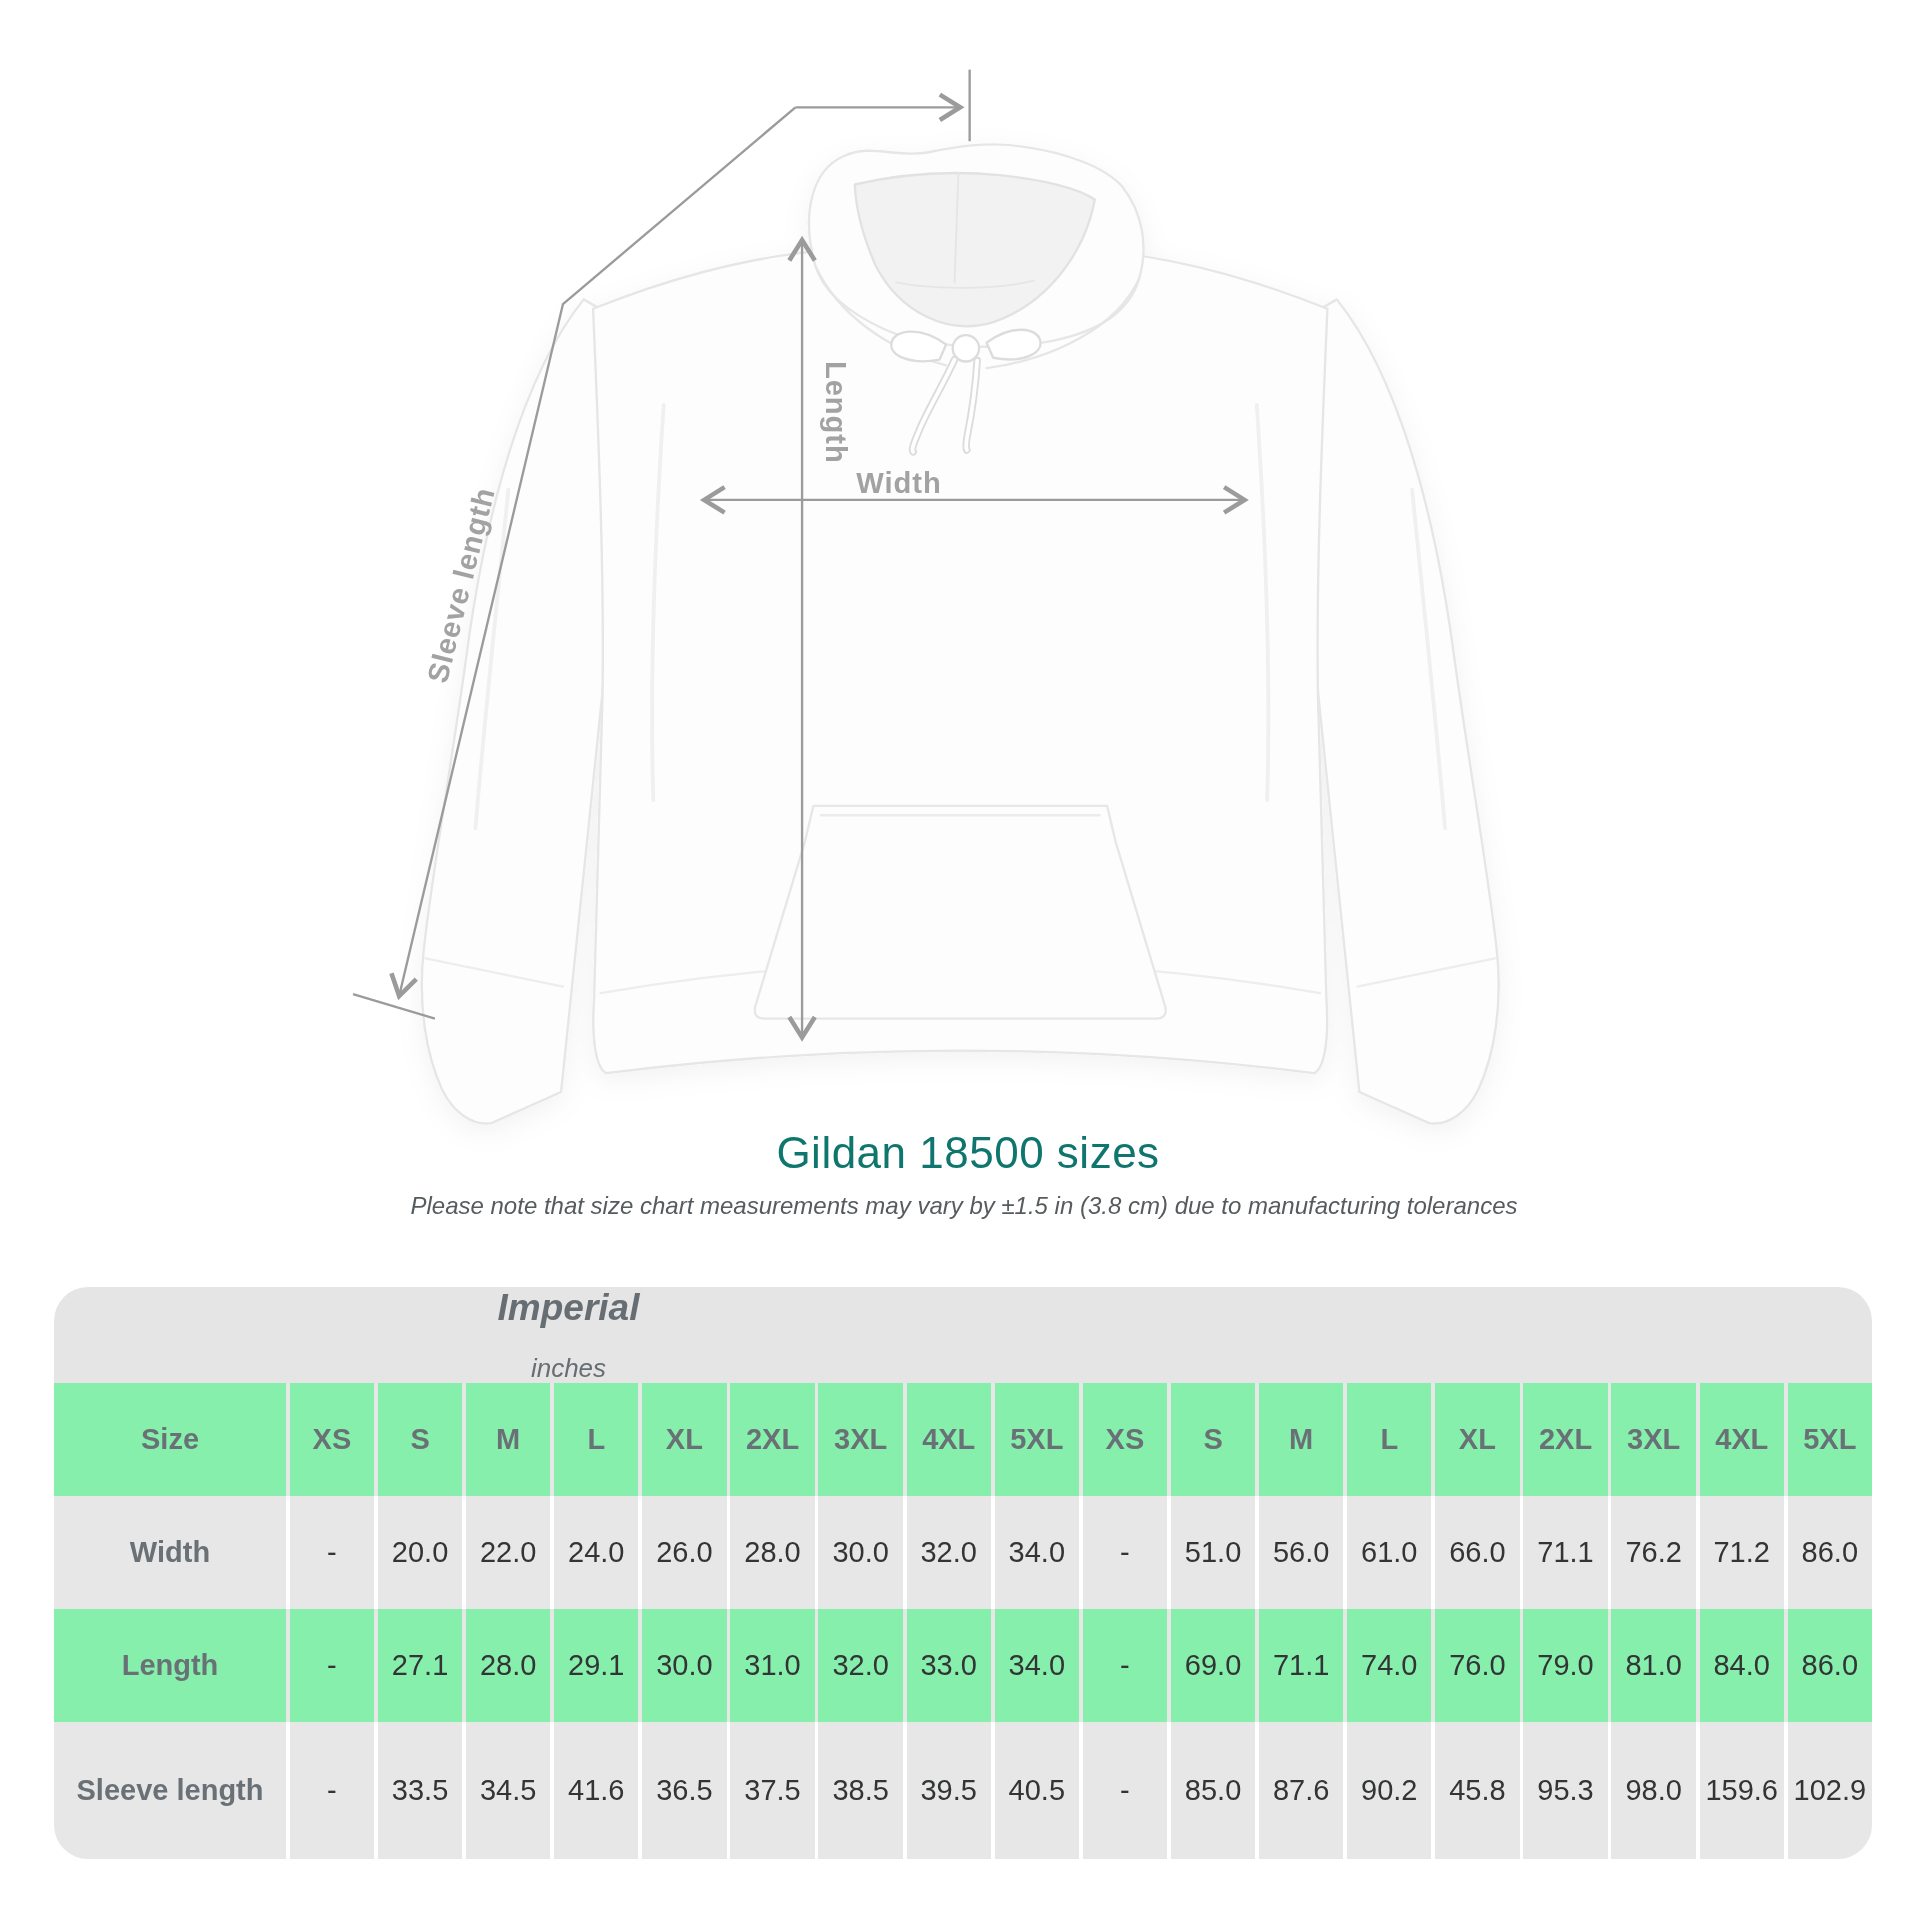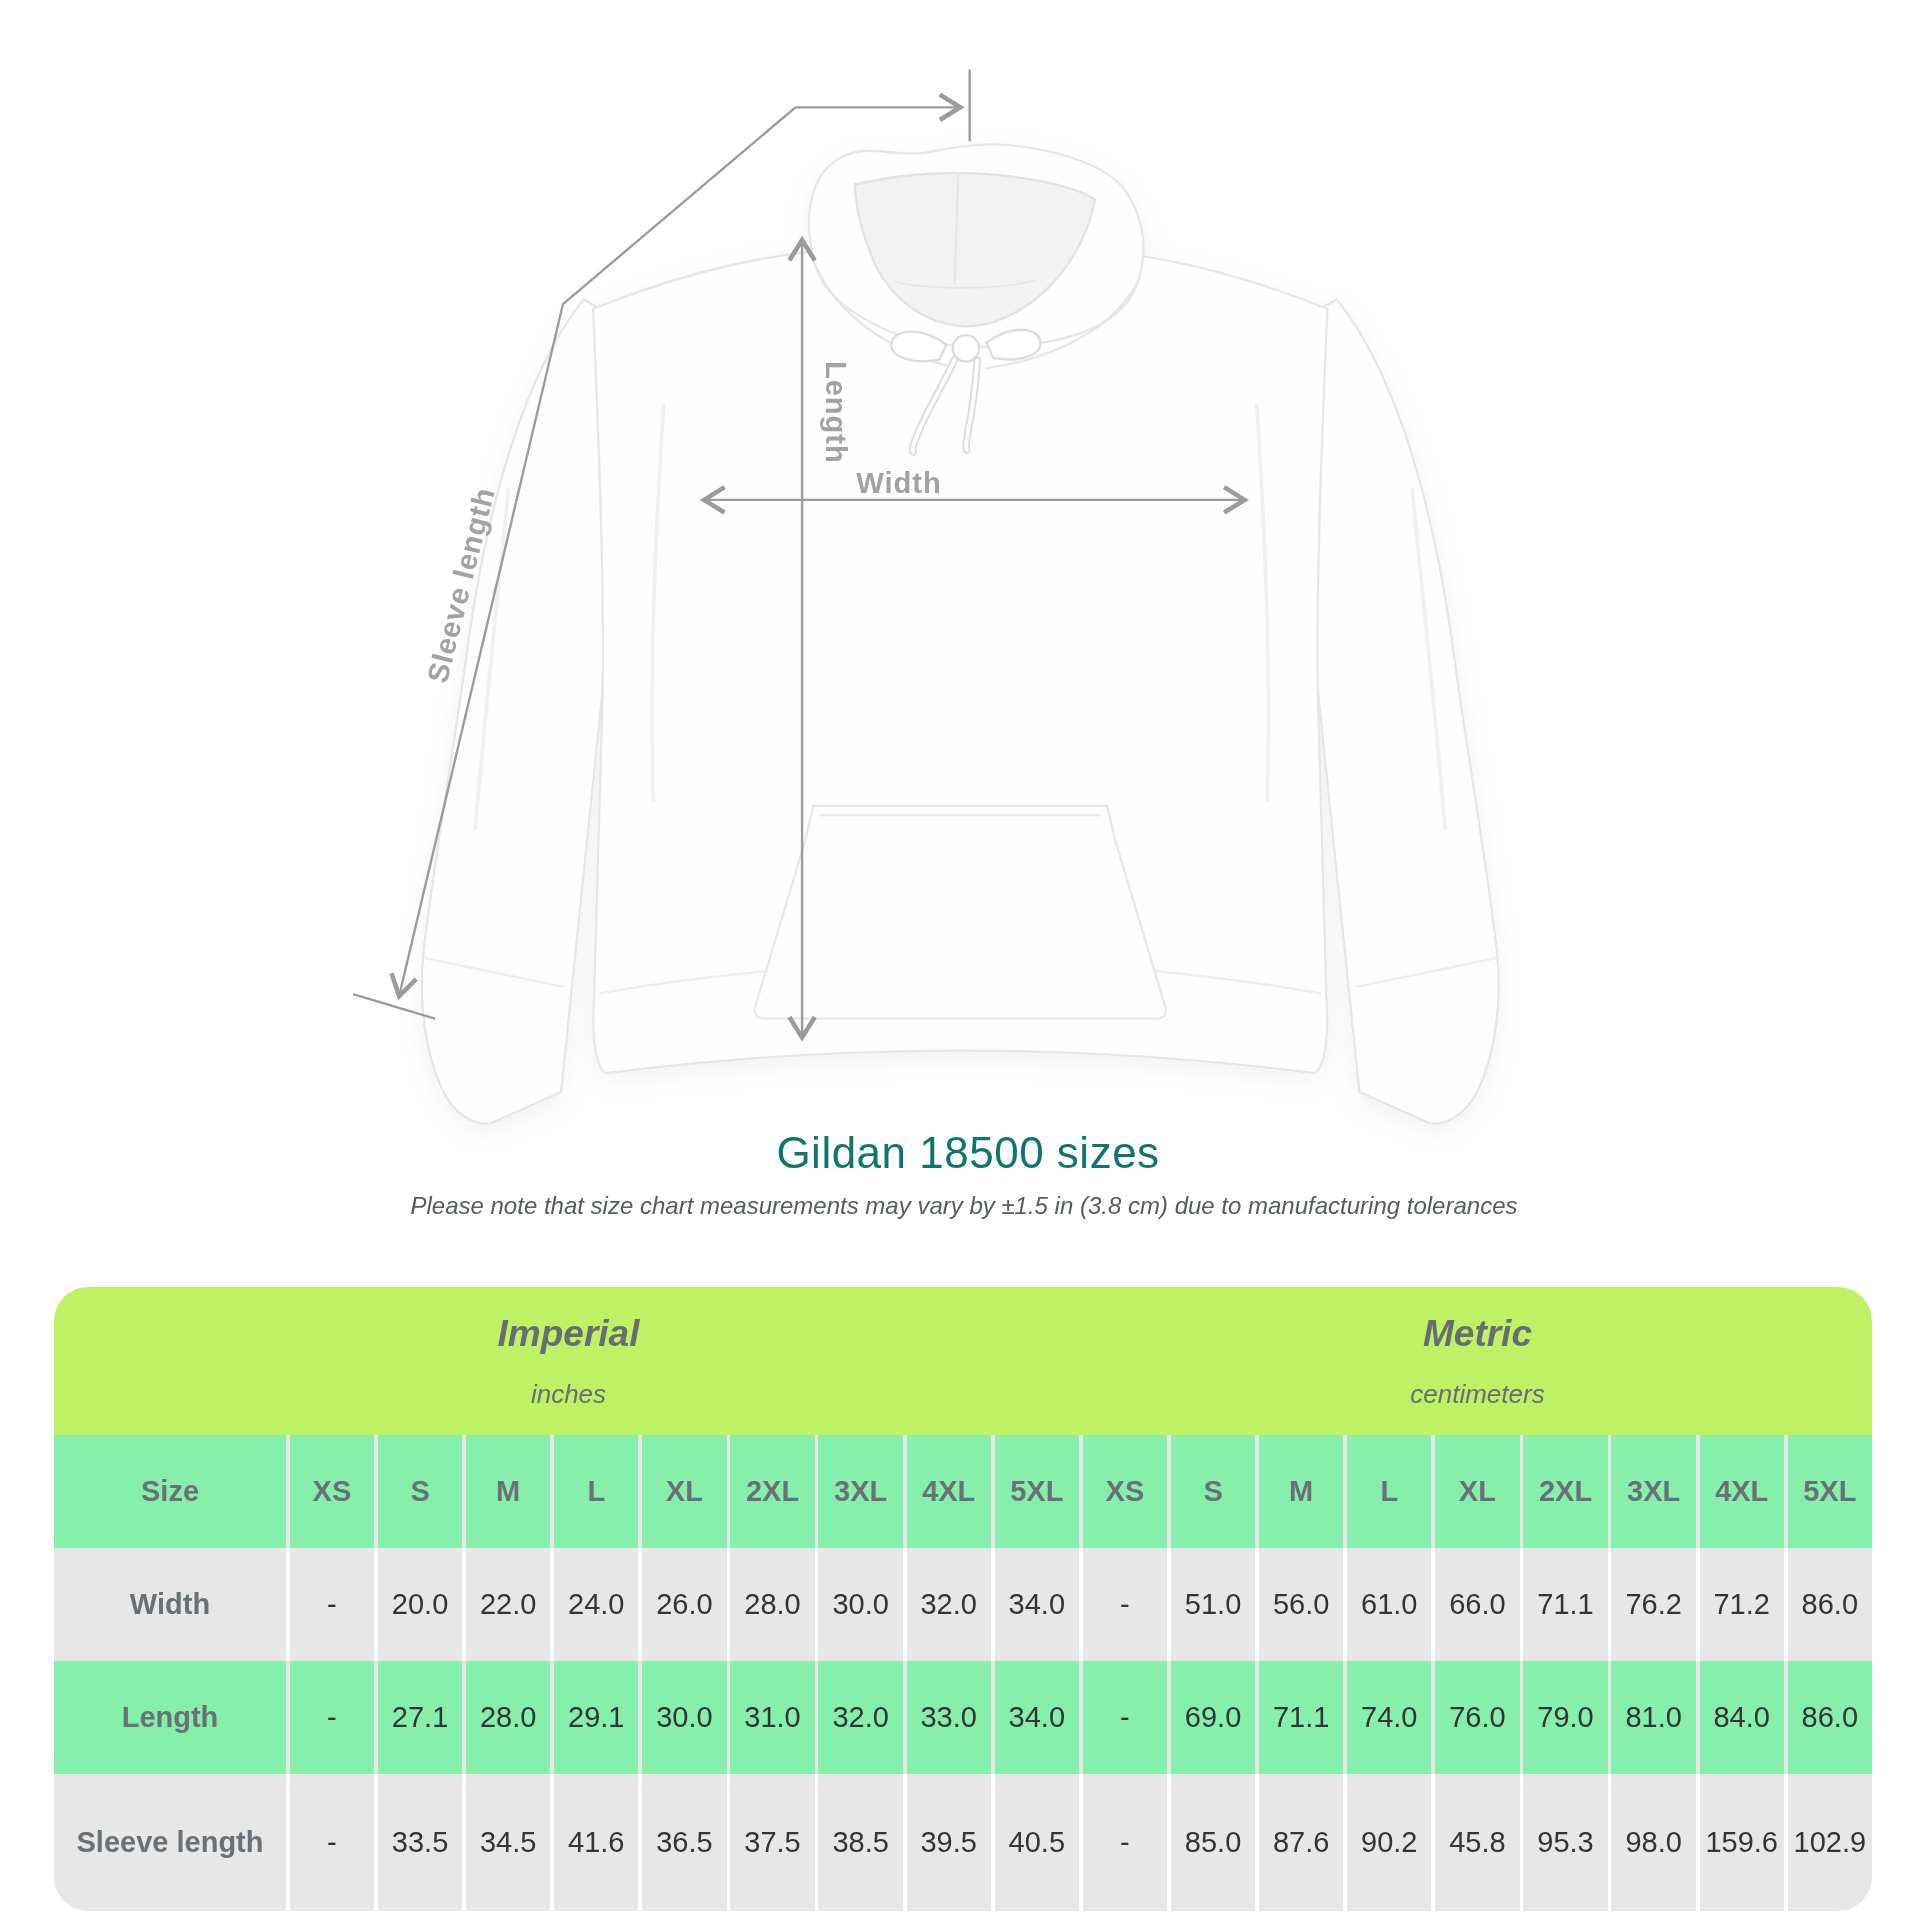--- a/index.html
+++ b/index.html
@@ -17,21 +17,21 @@
   }
   .subtitle{
     position:absolute;left:0;top:1192px;width:1928px;text-align:center;
     font-size:24px;font-style:italic;color:#565b5e;
   }
   
   .size-table{
     position:absolute;left:54px;top:1287px;width:1818px;
     border-radius:34px;overflow:hidden;
   }
-  .band{display:flex;height:148px;background:#bef264;}
+  .band{display:flex;height:96px;background:#e5e5e5;}
   .band-half{display:flex;flex-direction:column;align-items:center;justify-content:center;}
   .band-half.imperial{width:56.6%;}
   .band-half.metric{width:43.4%;}
   .band-title{font-size:37px;font-weight:bold;font-style:italic;color:#676e73;}
   .band-sub{font-size:26px;font-style:italic;color:#676e73;margin-top:24px;}
   .trow{display:grid;grid-template-columns:232px repeat(18,1fr);column-gap:3.8px;}
   .trow.light{background:#e7e7e7;}       
   .trow.light .cell{background:#86efac;} 
   .trow.dark{background:#ffffff;}        
   .trow.dark .cell{background:#e7e7e7;}  
@@ -151,24 +151,20 @@
   </svg>
 
   <div class="title">Gildan 18500 sizes</div>
   <div class="subtitle">Please note that size chart measurements may vary by ±1.5 in (3.8 cm) due to manufacturing tolerances</div>
 
   <div class="size-table">
     <div class="band">
       <div class="band-half imperial">
         <div class="band-title">Imperial</div>
         <div class="band-sub">inches</div>
-      </div>
-      <div class="band-half metric">
-        <div class="band-title">Metric</div>
-        <div class="band-sub">centimeters</div>
       </div>
     </div>
     <div id="grid">
         <div class="trow light" style="height: 113px;">
           <div class="cell head">Size</div>
           <div class="cell head">XS</div>
           <div class="cell head">S</div>
           <div class="cell head">M</div>
           <div class="cell head">L</div>
           <div class="cell head">XL</div>

